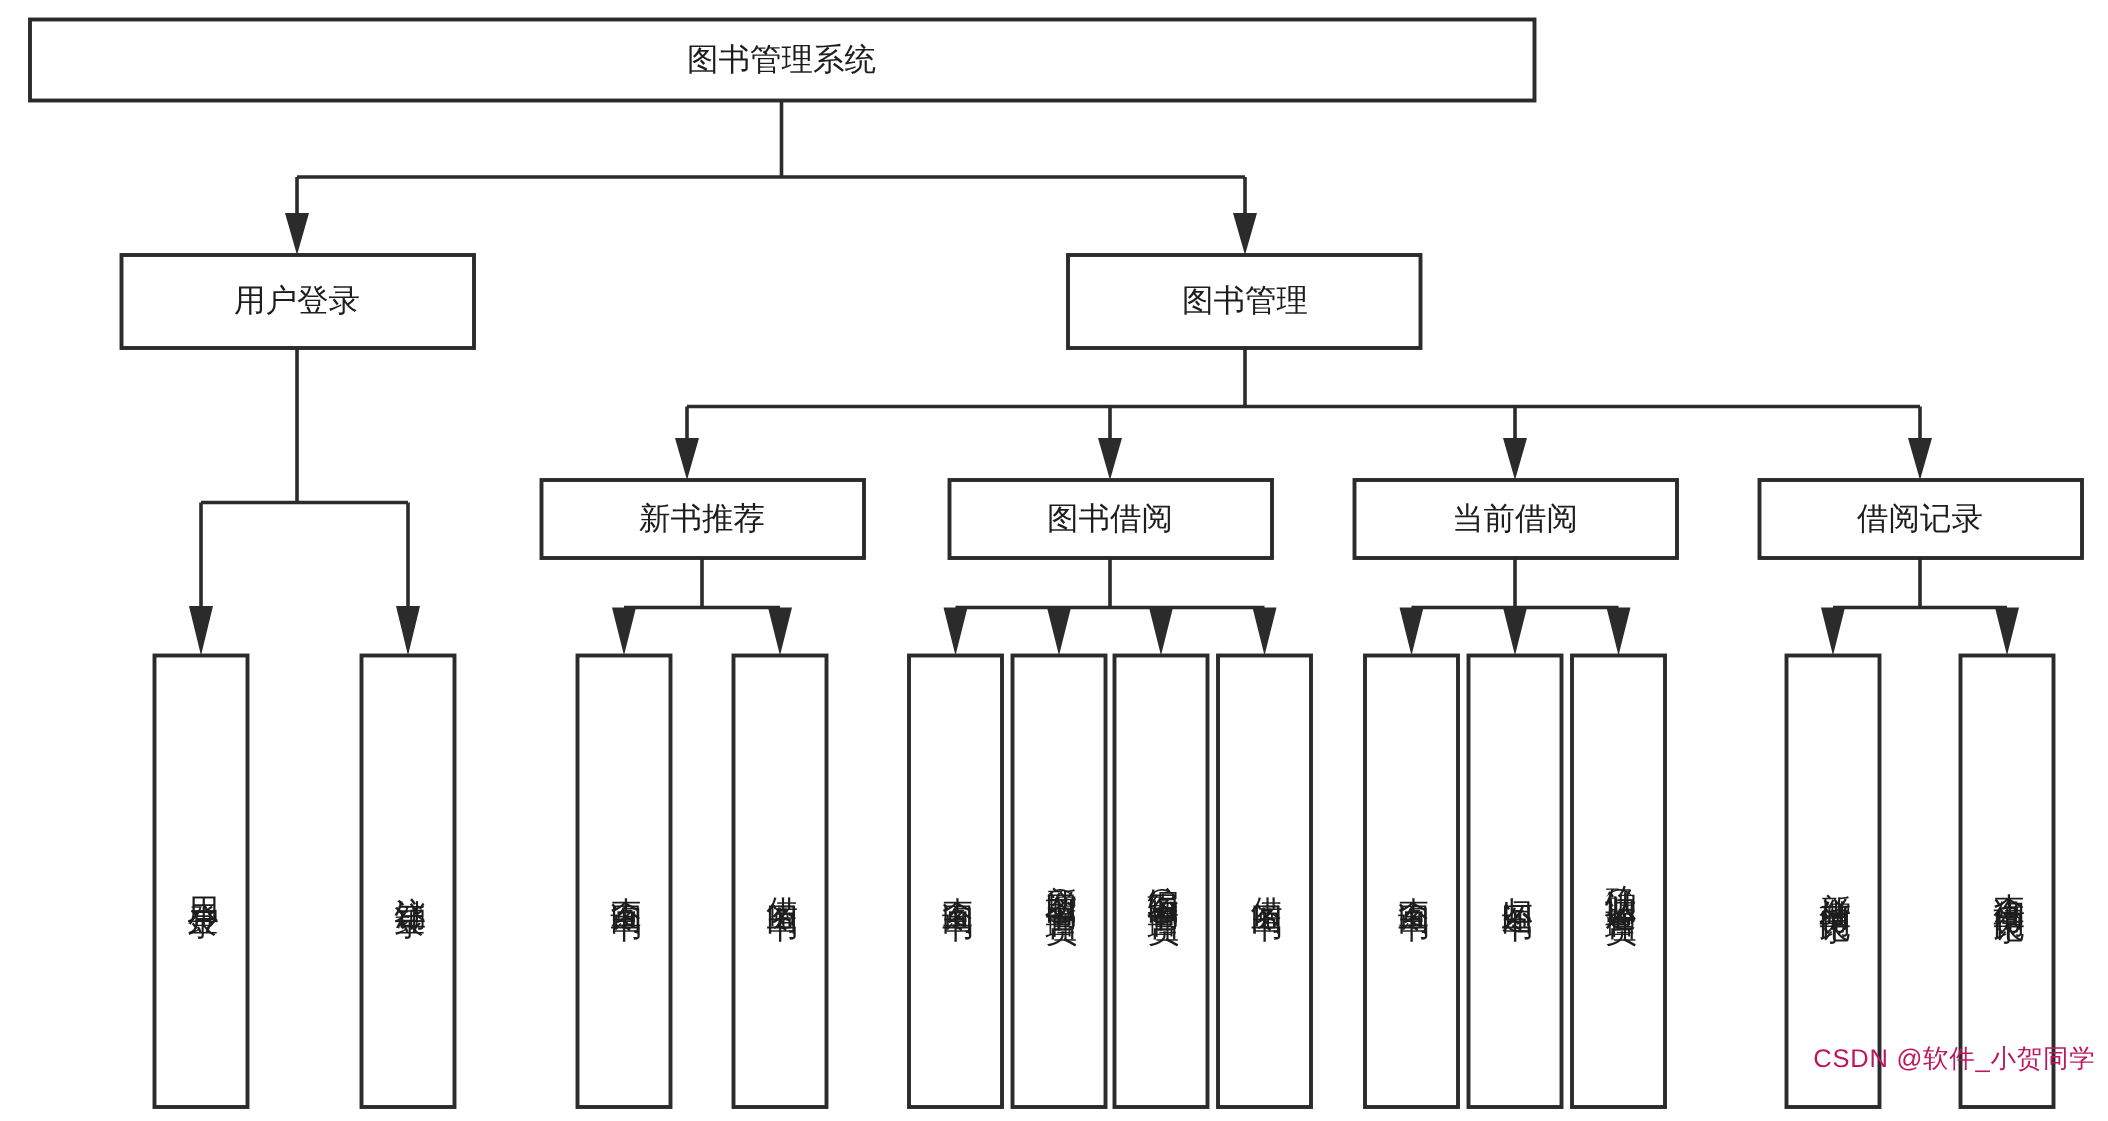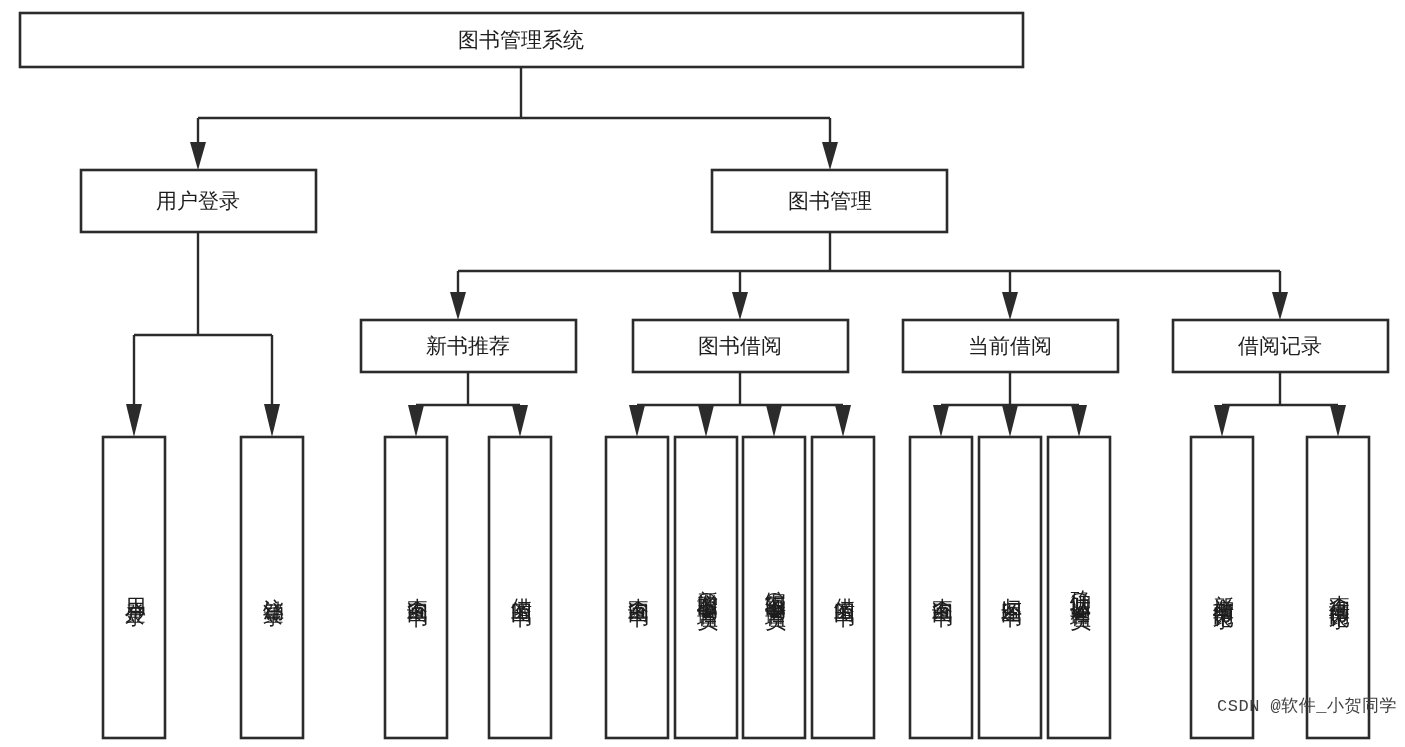--- a/index.html
+++ b/index.html
@@ -55,23 +55,23 @@
     writing-mode: vertical-rl;
     text-orientation: upright;
     letter-spacing: 3px;
     dominant-baseline: middle;
     text-anchor: middle;
   }
   .watermark {
     position: absolute;
     right: 8px;
     bottom: 4px;
-    font-family: Liberation Mono, monospace;
+    font-family: Liberation Sans, sans-serif;
     font-size: 17px;
-    color: #404040;
+    color: #be185d;
     white-space: nowrap;
     letter-spacing: 0.5px;
   }
 </style>
 </head>
 <body>
 
 <div id="diagram-root">
 
   <svg class="canvas" viewBox="0 0 1405 747" xmlns="http://www.w3.org/2000/svg">

